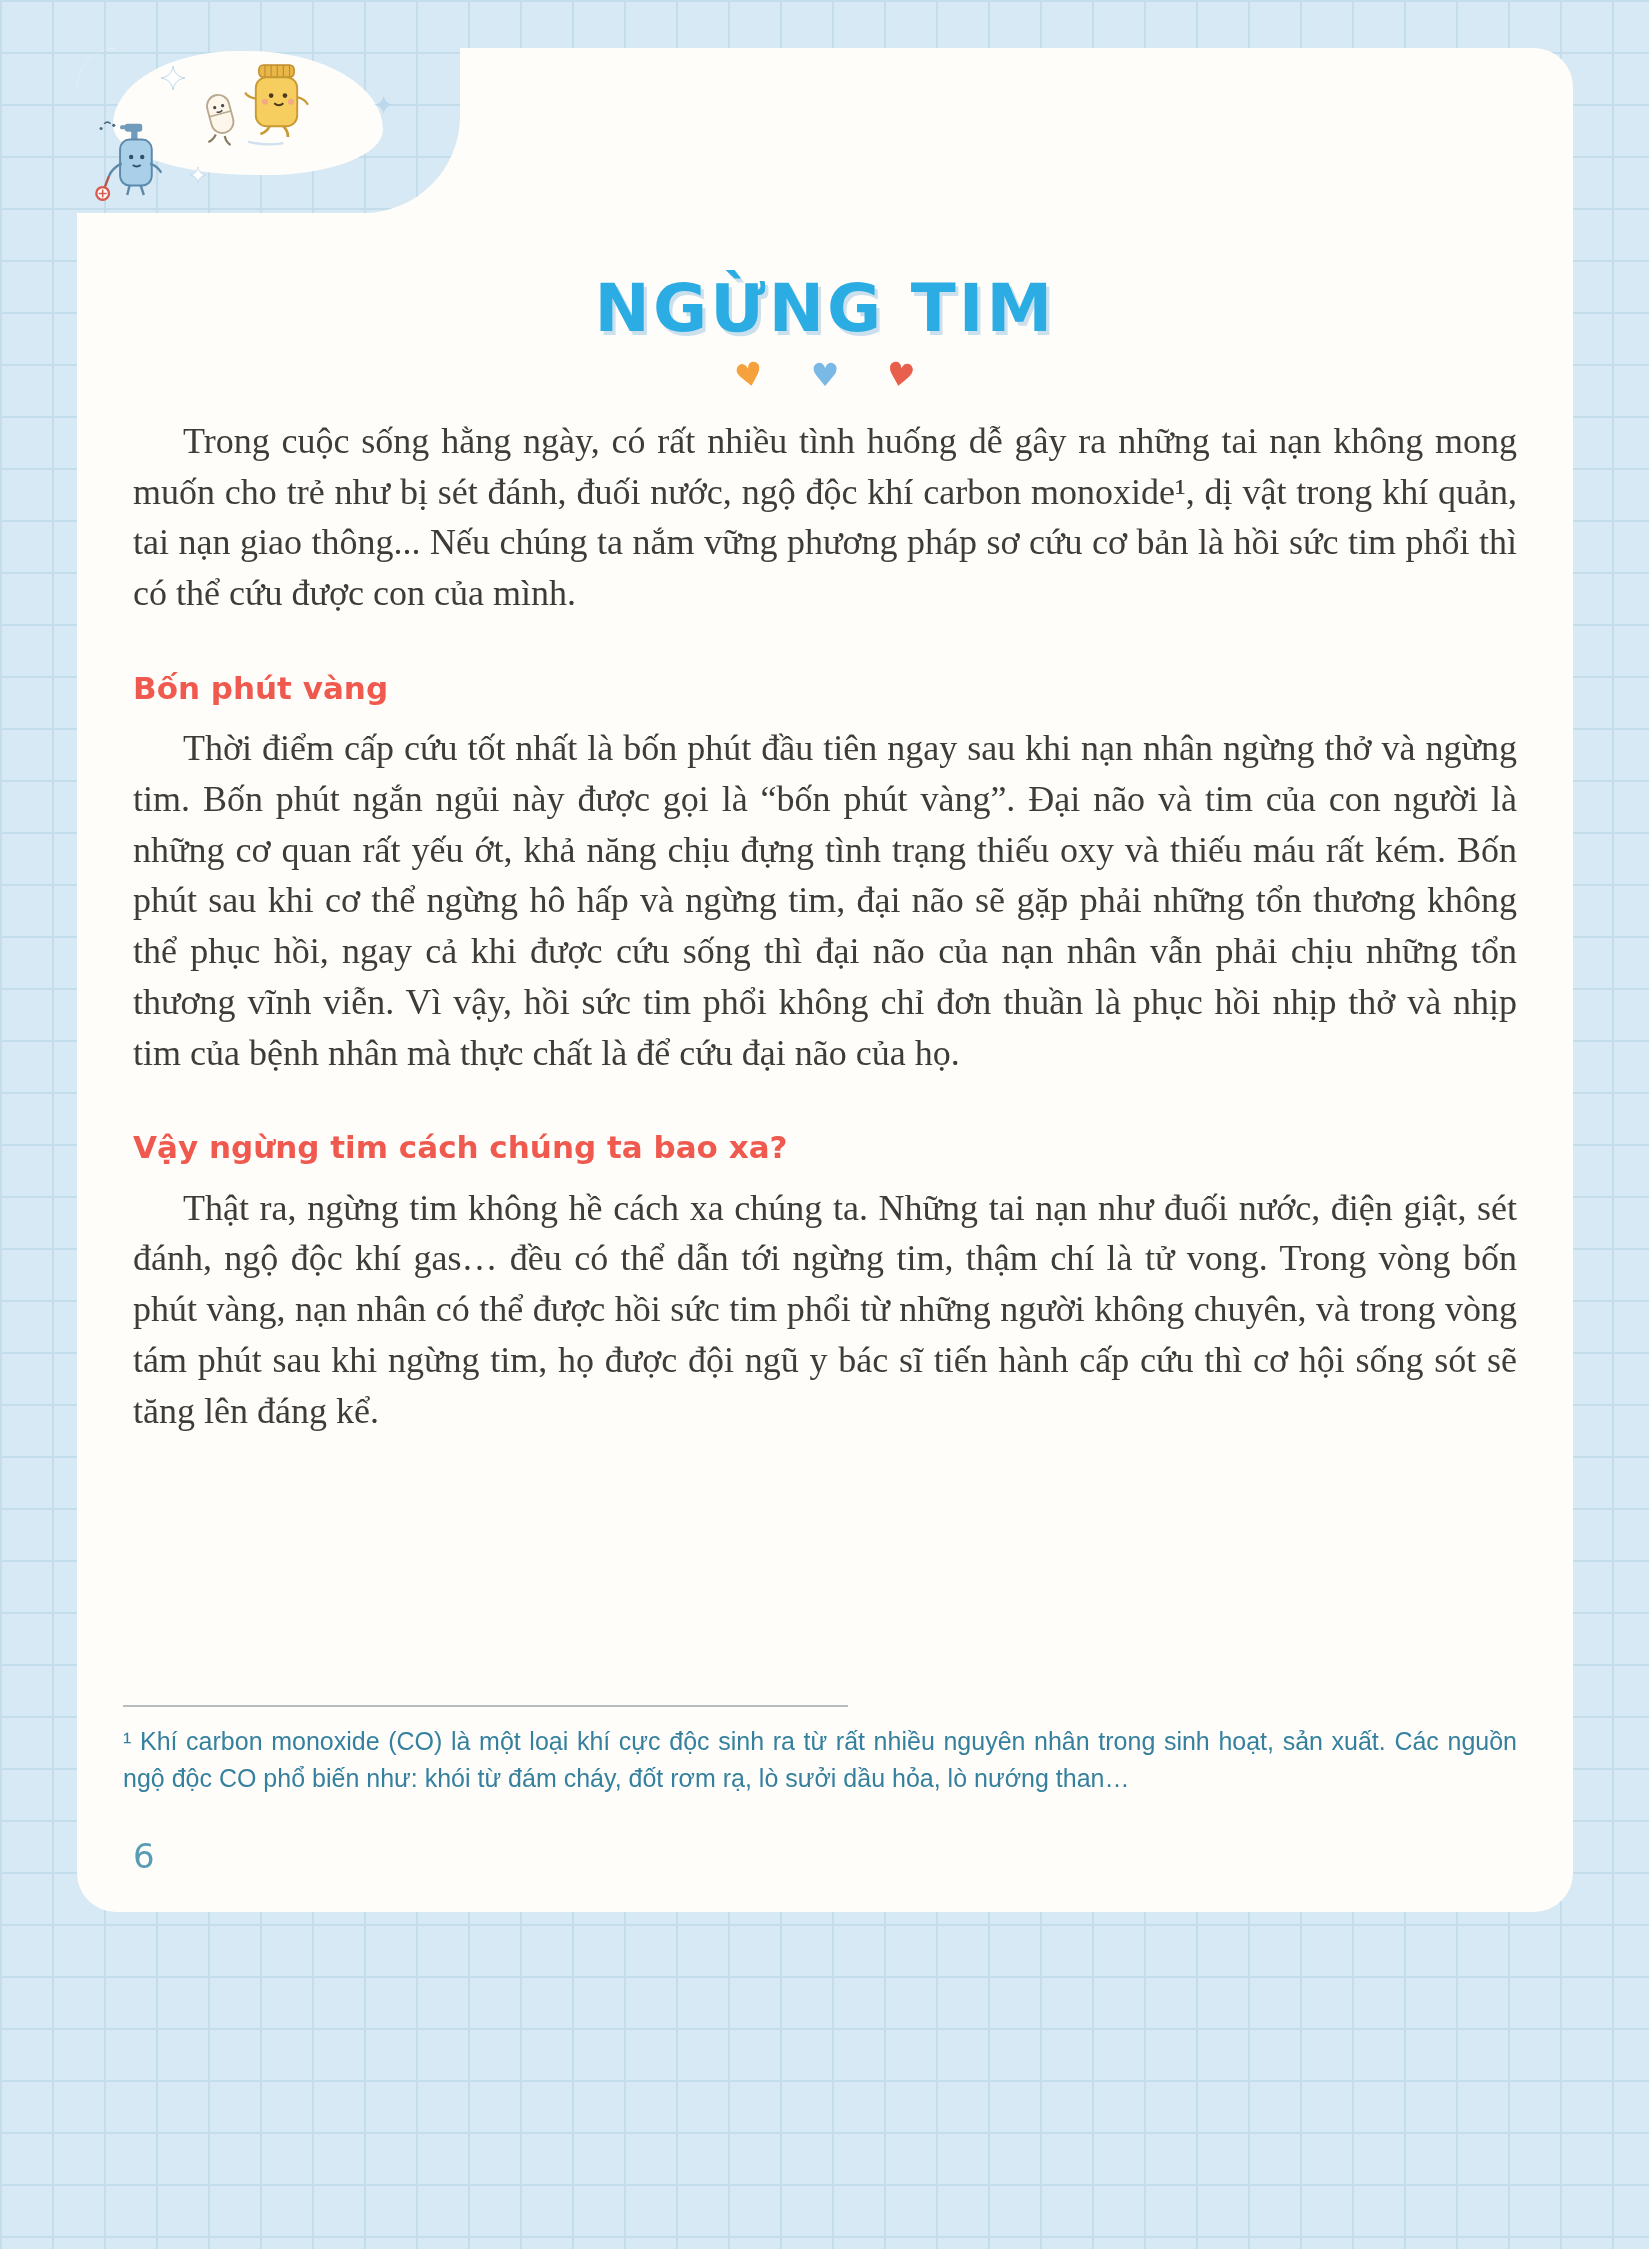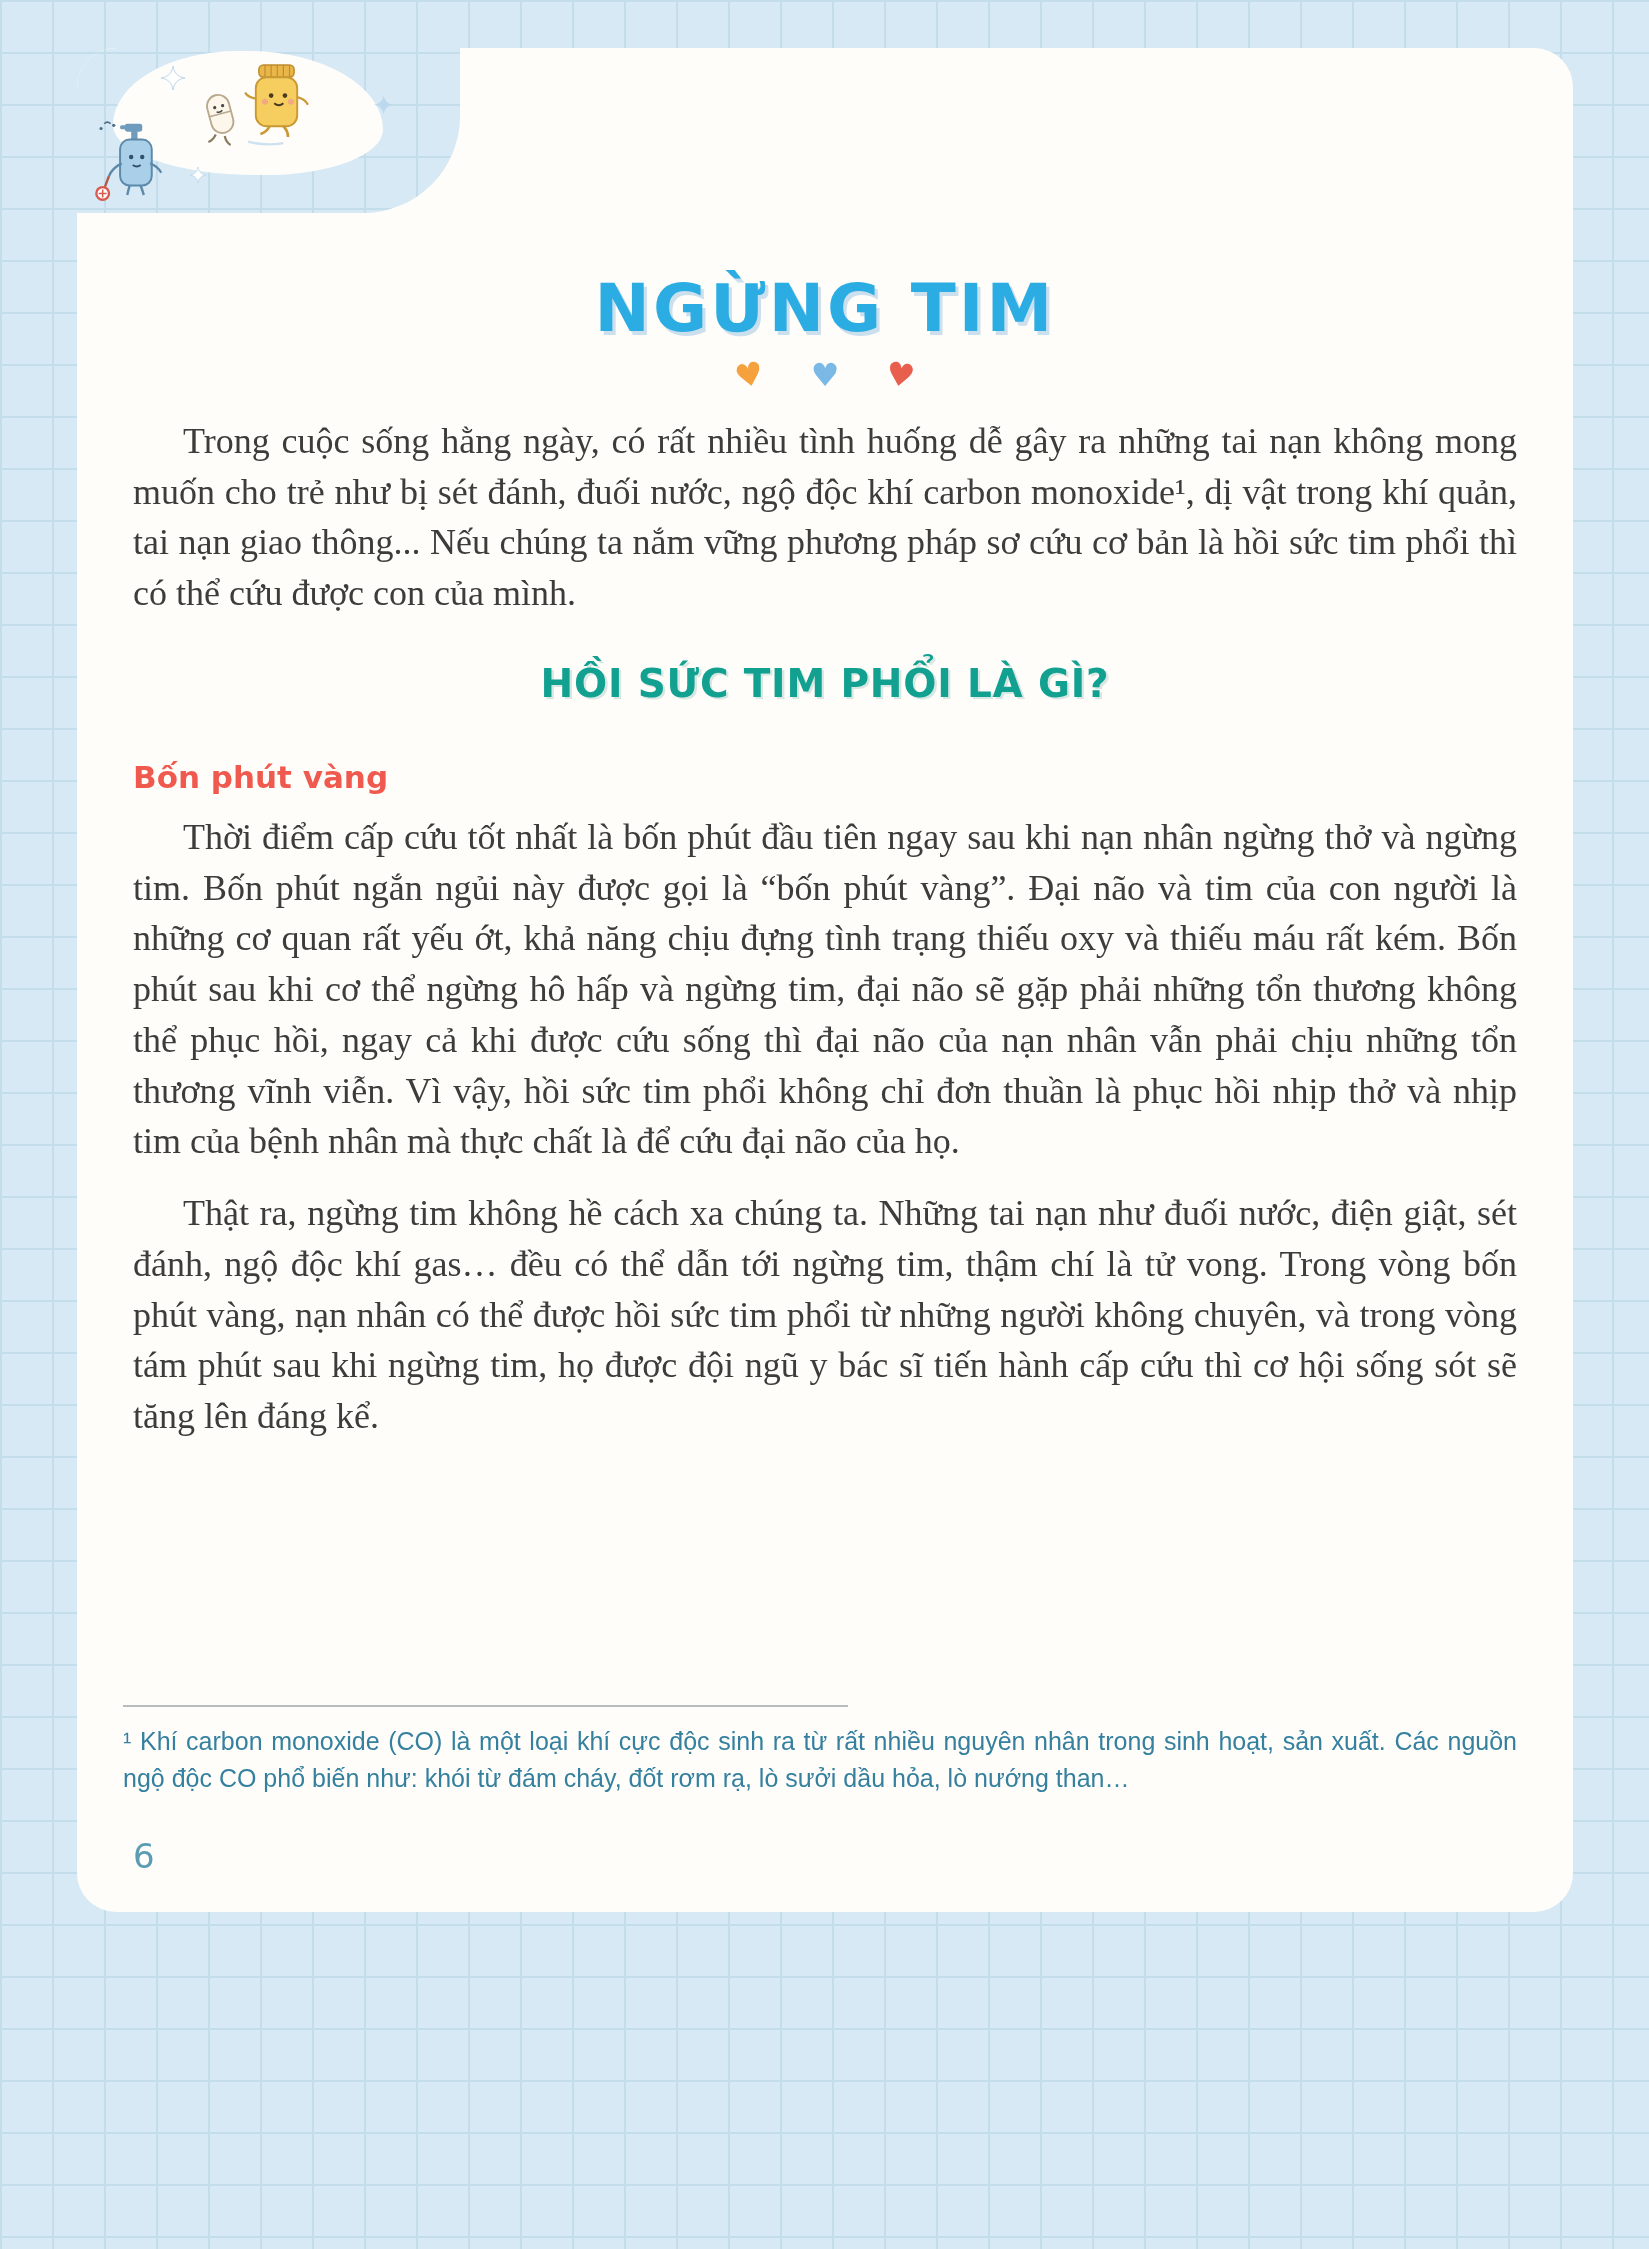--- a/index.html
+++ b/index.html
@@ -183,25 +183,25 @@
   <h1 class="title">NGỪNG TIM</h1>
 
   <div class="hearts">
     <span class="heart r1" style="color: rgb(245, 161, 61);">♥</span>
     <span class="heart r2" style="color: rgb(122, 184, 230);">♥</span>
     <span class="heart r3" style="color: rgb(233, 95, 77);">♥</span>
   </div>
 
   <p class="body">Trong cuộc sống hằng ngày, có rất nhiều tình huống dễ gây ra những tai nạn không mong muốn cho trẻ như bị sét đánh, đuối nước, ngộ độc khí carbon monoxide¹, dị vật trong khí quản, tai nạn giao thông... Nếu chúng ta nắm vững phương pháp sơ cứu cơ bản là hồi sức tim phổi thì có thể cứu được con của mình.</p>
 
-  <h2 class="section">HỒI SỨC TIM PHỔI LÀ GÌ?</h2>
 
   <h3 class="sub">Bốn phút vàng</h3>
   <p class="body">Thời điểm cấp cứu tốt nhất là bốn phút đầu tiên ngay sau khi nạn nhân ngừng thở và ngừng tim. Bốn phút ngắn ngủi này được gọi là “bốn phút vàng”. Đại não và tim của con người là những cơ quan rất yếu ớt, khả năng chịu đựng tình trạng thiếu oxy và thiếu máu rất kém. Bốn phút sau khi cơ thể ngừng hô hấp và ngừng tim, đại não sẽ gặp phải những tổn thương không thể phục hồi, ngay cả khi được cứu sống thì đại não của nạn nhân vẫn phải chịu những tổn thương vĩnh viễn. Vì vậy, hồi sức tim phổi không chỉ đơn thuần là phục hồi nhịp thở và nhịp tim của bệnh nhân mà thực chất là để cứu đại não của họ.</p>
 
+  <h3 class="sub">Vậy ngừng tim cách chúng ta bao xa?</h3>
   <p class="body">Thật ra, ngừng tim không hề cách xa chúng ta. Những tai nạn như đuối nước, điện giật, sét đánh, ngộ độc khí gas… đều có thể dẫn tới ngừng tim, thậm chí là tử vong. Trong vòng bốn phút vàng, nạn nhân có thể được hồi sức tim phổi từ những người không chuyên, và trong vòng tám phút sau khi ngừng tim, họ được đội ngũ y bác sĩ tiến hành cấp cứu thì cơ hội sống sót sẽ tăng lên đáng kể.</p>
 
   <div class="footnotes">
     <div class="fn-rule"></div>
     <p class="fn">¹ Khí carbon monoxide (CO) là một loại khí cực độc sinh ra từ rất nhiều nguyên nhân trong sinh hoạt, sản xuất. Các nguồn ngộ độc CO phổ biến như: khói từ đám cháy, đốt rơm rạ, lò sưởi dầu hỏa, lò nướng than…</p>
   </div>
 
   <div class="pageno">6</div>
 </div>
 

